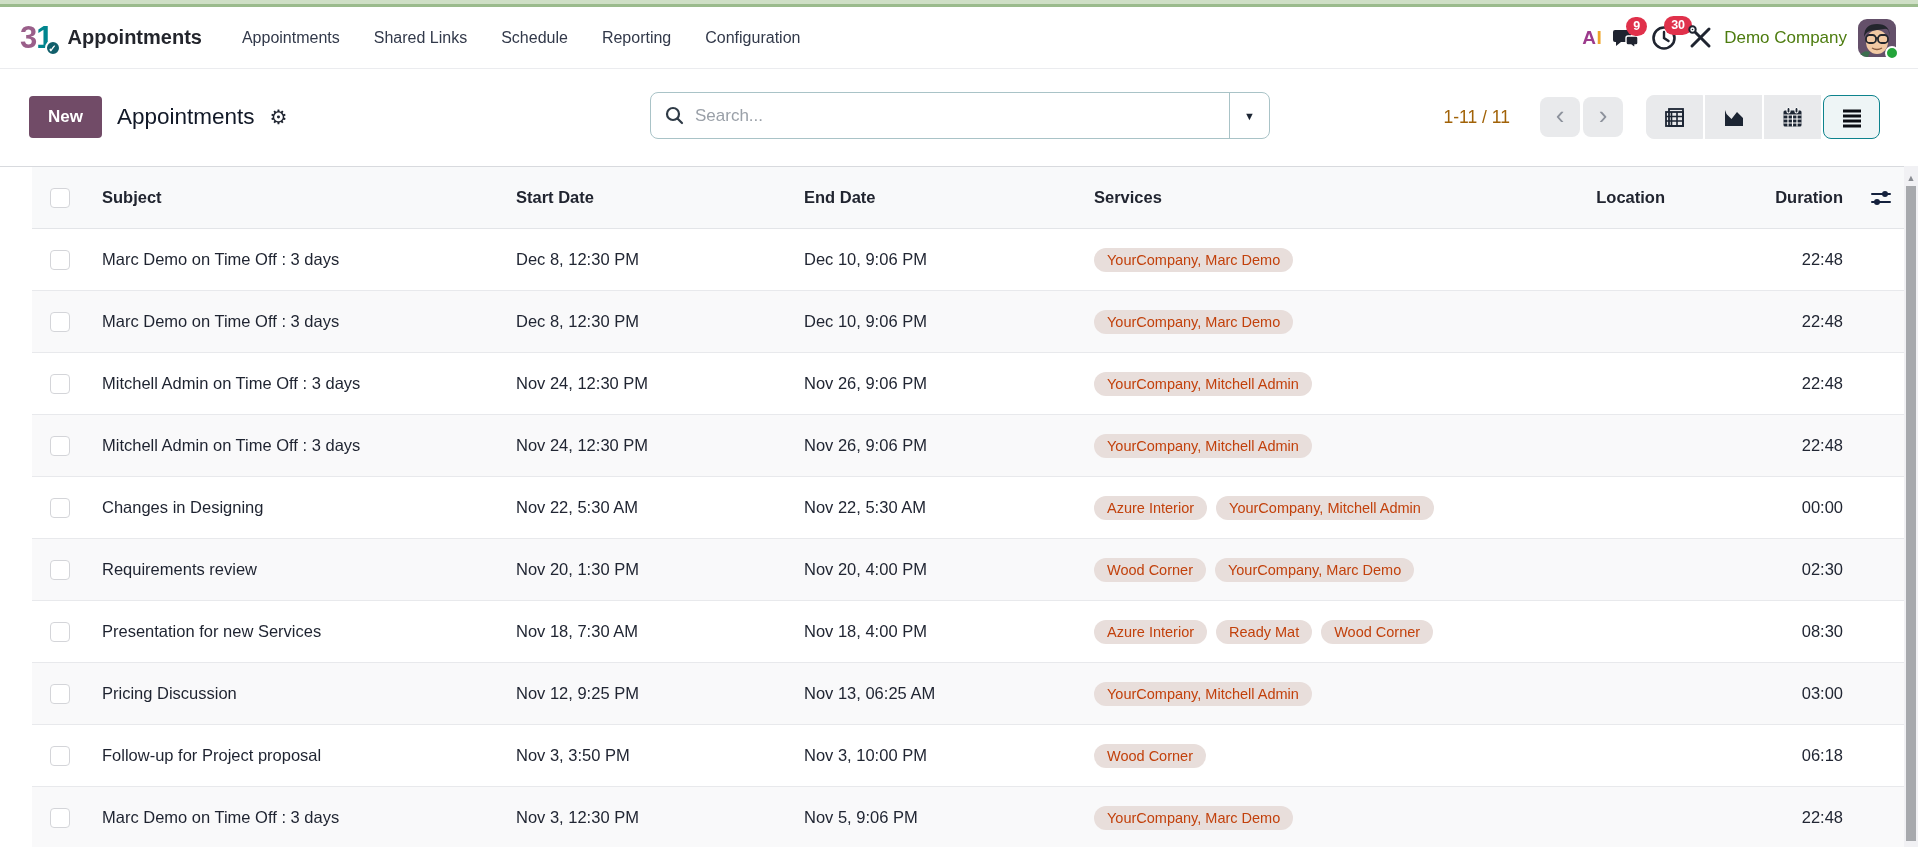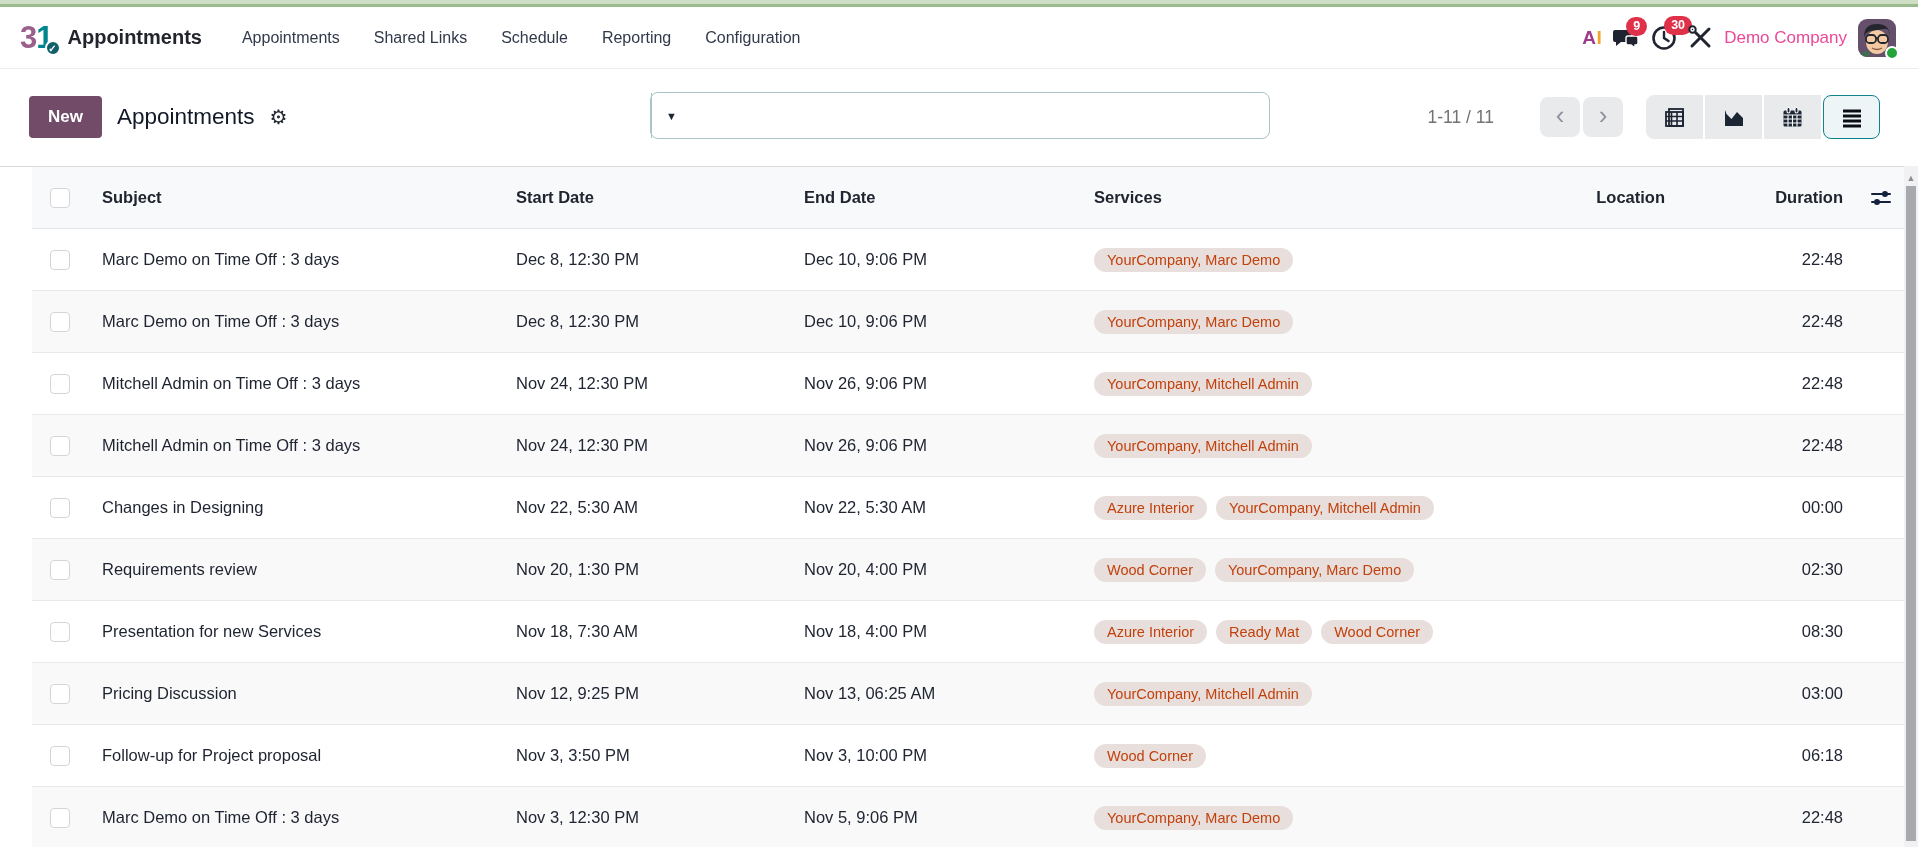--- a/index.html
+++ b/index.html
@@ -24,21 +24,21 @@
   .app-name { font-size:20px; font-weight:700; color:#23252c; margin-right:40px; }
   .nav-menu { display:flex; align-items:center; gap:34px; }
   .nav-menu a { text-decoration:none; color:#32394a; font-size:16px; cursor:pointer; }
 
   .nav-right { display:flex; align-items:center; gap:11px; }
   .ai-badge { font-size:19px; font-weight:800; cursor:pointer; letter-spacing:0.5px; }
   .ai-a { color:#9c3a8c; } .ai-i { color:#efa62a; }
   .icon-btn { position:relative; cursor:pointer; display:flex; align-items:center; }
   .count-badge { position:absolute; top:-9px; left:13px; background:#e0314b; color:#fff;
     font-size:12.5px; font-weight:700; border-radius:10px; padding:2px 7px; line-height:1.2; }
-  .company-name { font-size:17px; color:#ec4899; cursor:pointer; }
+  .company-name { font-size:17px; color:#4d7c0f; cursor:pointer; }
   .avatar-wrap { position:relative; cursor:pointer; }
   .avatar { width:38px; height:38px; border-radius:9px; overflow:hidden; display:block; }
   .status-dot { position:absolute; right:-3px; bottom:-3px; width:14px; height:14px; border-radius:50%;
     background:#23a43a; border:2px solid #fff; }
 
   
   .control-panel { position:relative; height:96px; background:#fff; }
   .cp-left { position:absolute; left:29px; top:50%; transform:translateY(-50%);
     display:flex; align-items:center; gap:15px; }
   .btn-new { background:#714b67; color:#fff; border:none; font-family:inherit; font-size:17px; font-weight:700;
@@ -47,22 +47,22 @@
   .gear { font-size:20px; color:#1f2430; cursor:pointer; line-height:1; }
 
   .search-box { position:absolute; left:650px; top:23px; width:620px; height:47px;
     border:1px solid #a9c3c7; border-radius:8px; display:flex; align-items:center; background:#fff; }
   .search-main { flex:1; display:flex; align-items:center; padding:0 14px; gap:11px; height:100%; cursor:text; }
   .search-input { border:none; outline:none; flex:1; font-family:inherit; font-size:17px; color:#202531; background:transparent; }
   .search-input::placeholder { color:#9aa0a8; }
   .search-toggle { width:40px; height:100%; border-left:1px solid #a9c3c7; display:flex; align-items:center;
     justify-content:center; cursor:pointer; color:#1c2533; font-size:11px; }
 
-  .pager-text { position:absolute; right:424px; top:50%; transform:translateY(-50%);
-    font-size:17.5px; color:#737373; white-space:nowrap; }
+  .pager-text { position:absolute; right:408px; top:50%; transform:translateY(-50%);
+    font-size:17.5px; color:#a16207; white-space:nowrap; }
   .pager-btns { position:absolute; left:1540px; top:50%; transform:translateY(-50%); display:flex; gap:3px; }
   .pager-btn { width:40px; height:40px; background:#e9eaec; border:none; border-radius:8px; cursor:pointer;
     color:#8d929c; font-size:26px; line-height:1; display:flex; align-items:center; justify-content:center;
     font-family:inherit; padding-bottom:4px; }
   .view-switcher { position:absolute; left:1646px; top:50%; transform:translateY(-50%); display:flex; gap:2px; }
   .view-btn { width:57px; height:44px; background:#e9eaec; border:1px solid #e9eaec; cursor:pointer;
     display:flex; align-items:center; justify-content:center; border-radius:0; }
   .view-btn:first-child { border-radius:8px 0 0 8px; }
   .view-btn.active { background:#eef5f6; border:1.5px solid #0d838d; border-radius:8px; }
 
@@ -167,20 +167,29 @@
   </header>
 
   <div class="control-panel">
     <div class="cp-left">
       <button class="btn-new">New</button>
       <span class="breadcrumb-title">Appointments</span>
       <span class="gear">⚙</span>
     </div>
 
     <div class="search-box">
+      <div class="search-main">
+        <span>
+          <svg width="19" height="19" viewBox="0 0 19 19">
+            <circle cx="8" cy="8" r="6" fill="none" stroke="#2f3a46" stroke-width="2.2"></circle>
+            <path d="M12.5 12.5 L17 17" stroke="#2f3a46" stroke-width="2.2" stroke-linecap="round"></path>
+          </svg>
+        </span>
+        <input class="search-input" type="text" placeholder="Search..." style="">
+      </div>
       <div class="search-toggle">
         <span>▼</span>
       </div>
     </div>
 
     <div class="pager-text">1-11 / 11</div>
     <div class="pager-btns">
       <button class="pager-btn">
           <span>‹</span>
         </button>

